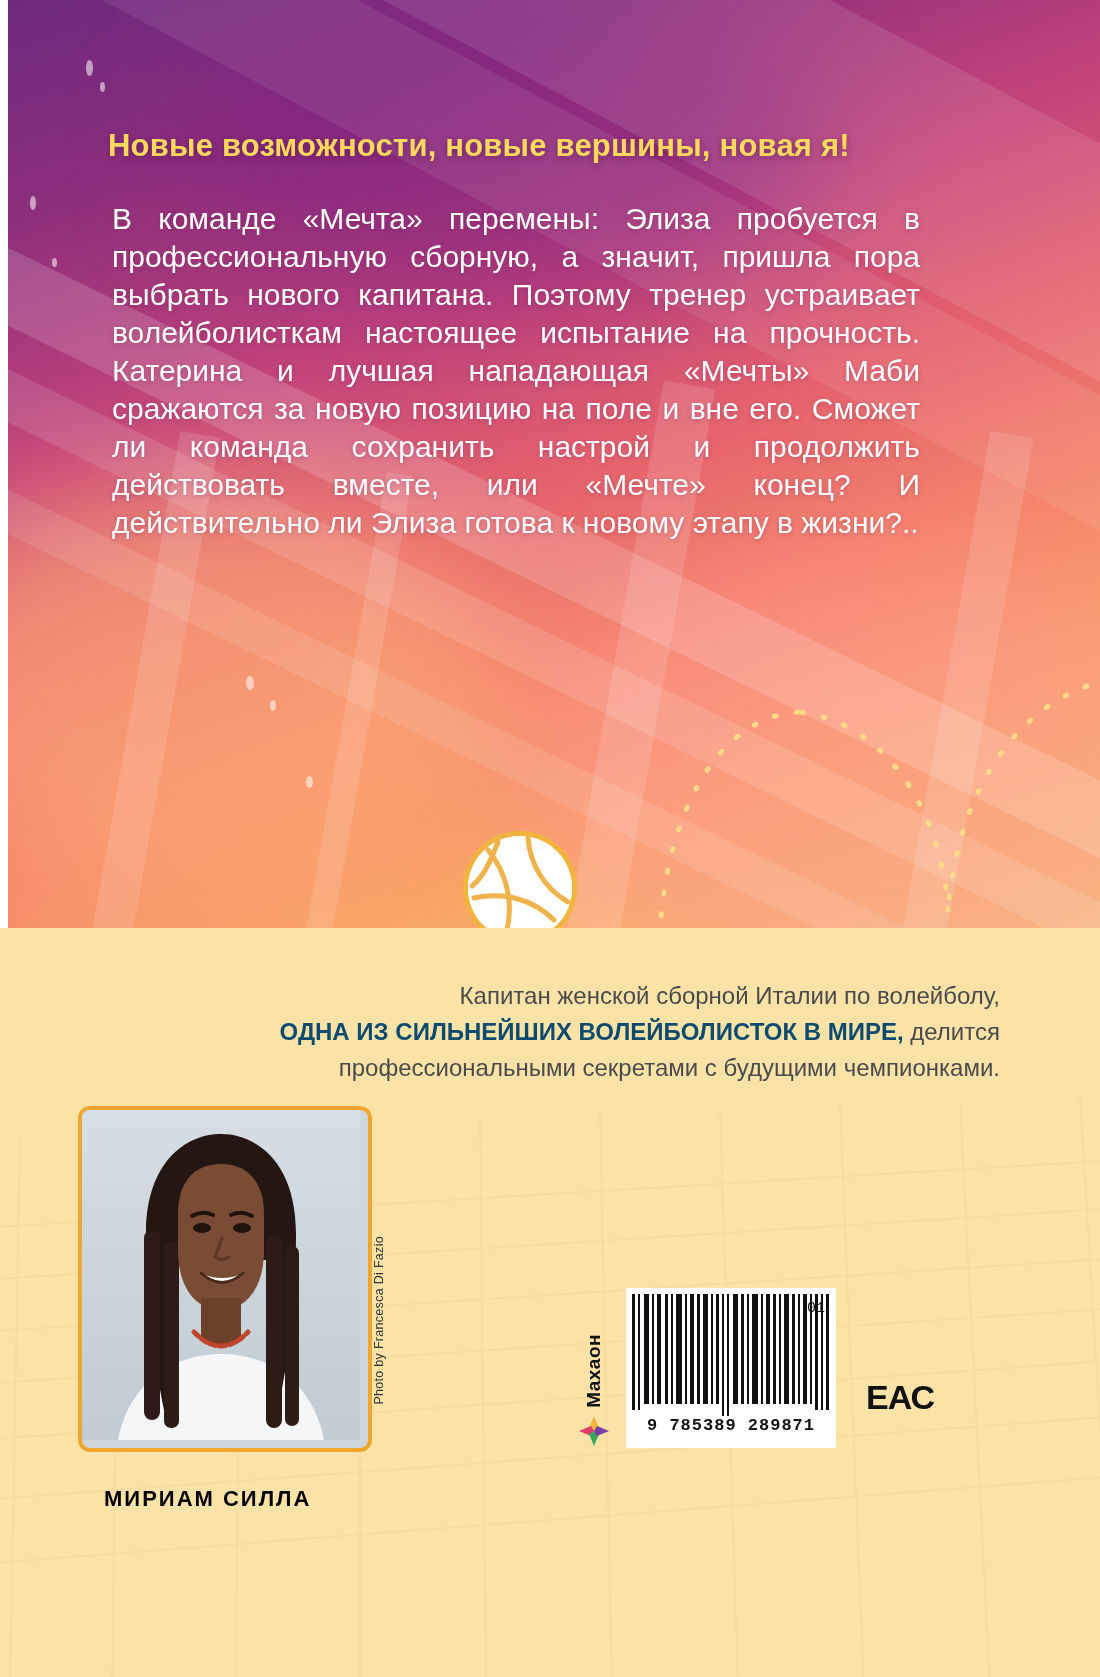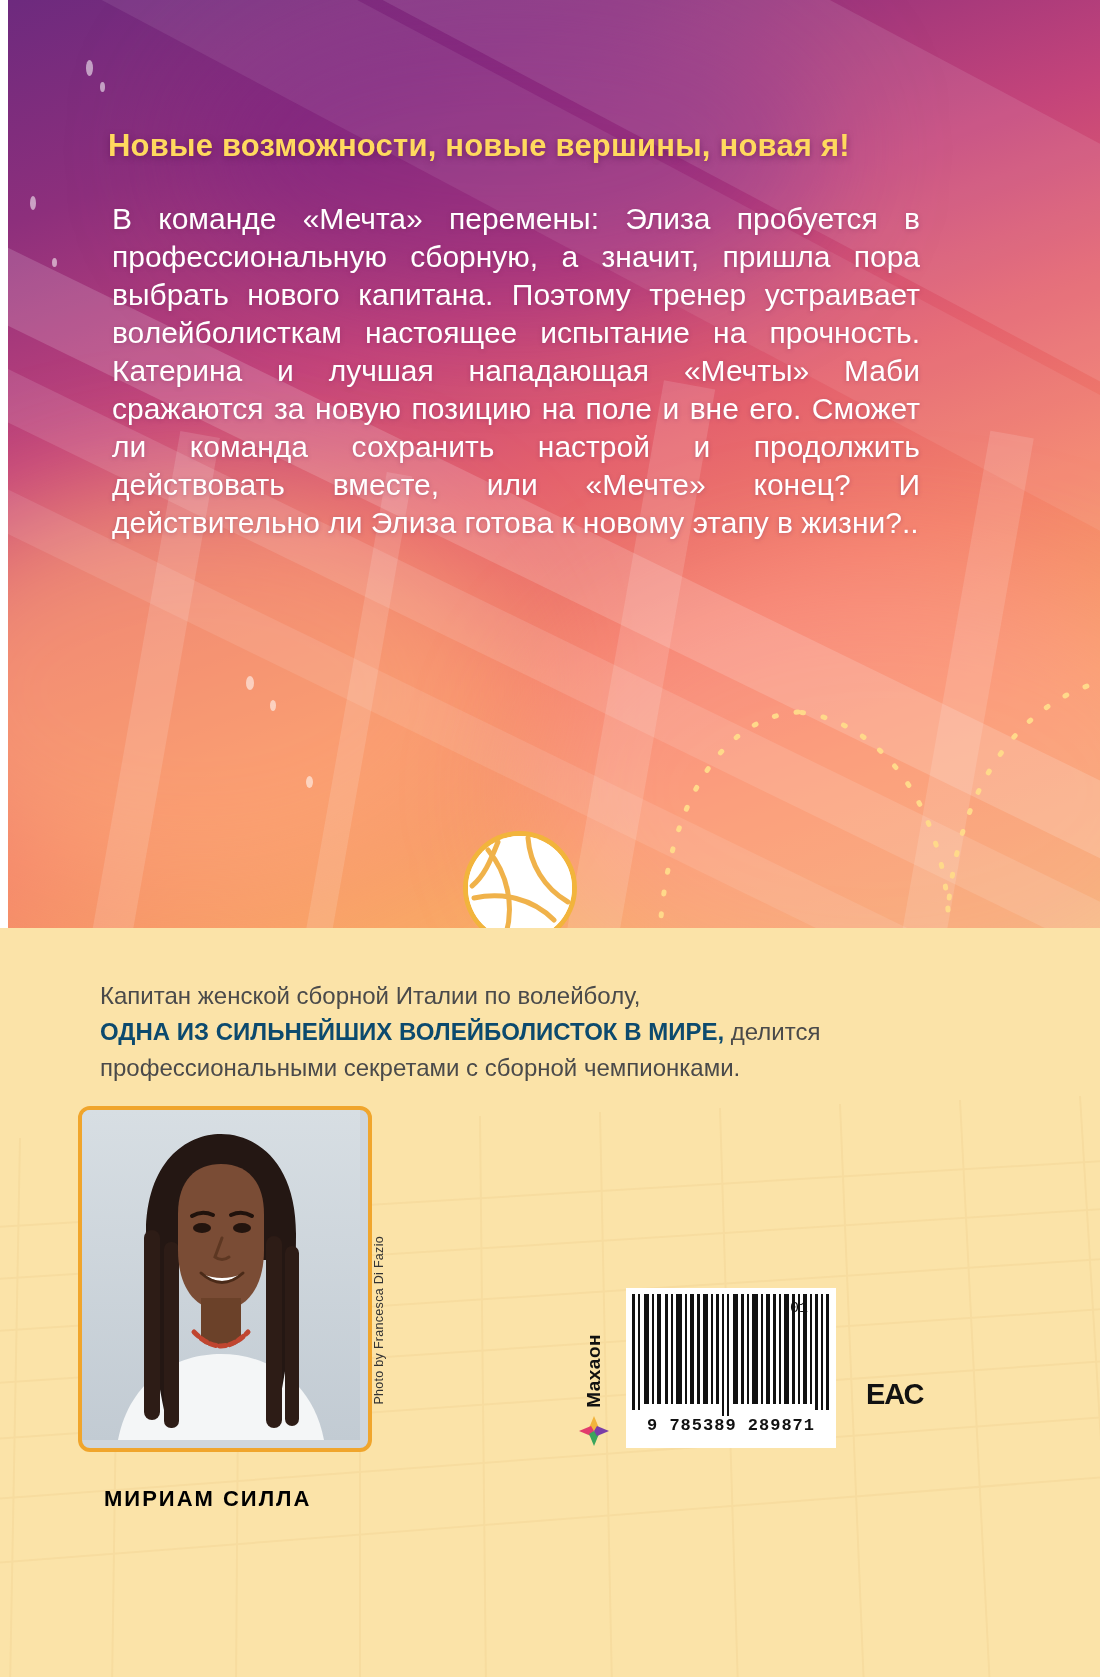--- a/index.html
+++ b/index.html
@@ -66,21 +66,21 @@
   
   .panel{
     position:absolute;left:0;top:928px;width:1100px;height:749px;
     background:#fbe3a8;
     overflow:hidden;
   }
   .netlines{position:absolute;left:0;top:0;width:1100px;height:749px;opacity:.55;}
 
   .pitch{
     position:absolute;left:100px;top:50px;width:900px;
-    text-align:left;font-size:24px;line-height:36px;color:#4a4a4a;
+    text-align:right;font-size:24px;line-height:36px;color:#4a4a4a;
   }
   .pitch .hl{color:#0c4a6e;font-weight:bold;}
 
   
   .photo-frame{
     position:absolute;left:78px;top:1106px;width:286px;height:338px;
     border:4px solid #f0a52c;border-radius:12px;overflow:hidden;background:#cfd6dc;
   }
   .credit{
     position:absolute;left:372px;top:1236px;
@@ -111,25 +111,25 @@
     font-weight:bold;
   }
   .bars{position:absolute;left:0;top:0;width:210px;height:128px;}
   .isbn{
     position:absolute;left:0;top:128px;width:210px;
     text-align:center;font-size:17px;letter-spacing:1px;color:#111;
     font-family:"Liberation Mono", monospace;
   }
   .addon{
     position:absolute;left:790px;top:1300px;
-    font-size:15px;color:#111;font-family:"Liberation Mono", monospace;
+    font-size:15px;color:#111;font-family:"Liberation Mono", monospace;padding-left:17px;
   }
   .eac{
     position:absolute;left:866px;top:1378px;
-    font-size:29px;font-weight:bold;color:#111;letter-spacing:-1px;
+    font-size:34px;font-weight:bold;color:#111;letter-spacing:-1px;
   }
 </style>
 </head>
 <body>
 
 <div class="cover">
 
   <div class="art">
     <div class="glow g3"></div>
     <div class="glow g1"></div>
@@ -194,21 +194,21 @@
         <path d="M720,180 L738,760"></path>
         <path d="M840,176 L864,760"></path>
         <path d="M960,172 L990,760"></path>
         <path d="M1080,168 L1116,760"></path>
       </g>
     </svg>
 
     <div class="pitch">
       <span>Капитан женской сборной Италии по волейболу,</span><br>
       <span class="hl">ОДНА ИЗ СИЛЬНЕЙШИХ ВОЛЕЙБОЛИСТОК В МИРЕ,</span><span> делится</span><br>
-      <span>профессиональными секретами с сборной чемпионками.</span>
+      <span>профессиональными секретами с будущими чемпионками.</span>
     </div>
   </div>
 
   <div class="photo-frame">
     <svg width="278" height="330" viewBox="0 0 278 330">
       <defs>
         <linearGradient id="bg" x1="0" y1="0" x2="0" y2="1">
           <stop offset="0%" stop-color="#d7dee3"></stop>
           <stop offset="100%" stop-color="#c2cbd3"></stop>
         </linearGradient>

